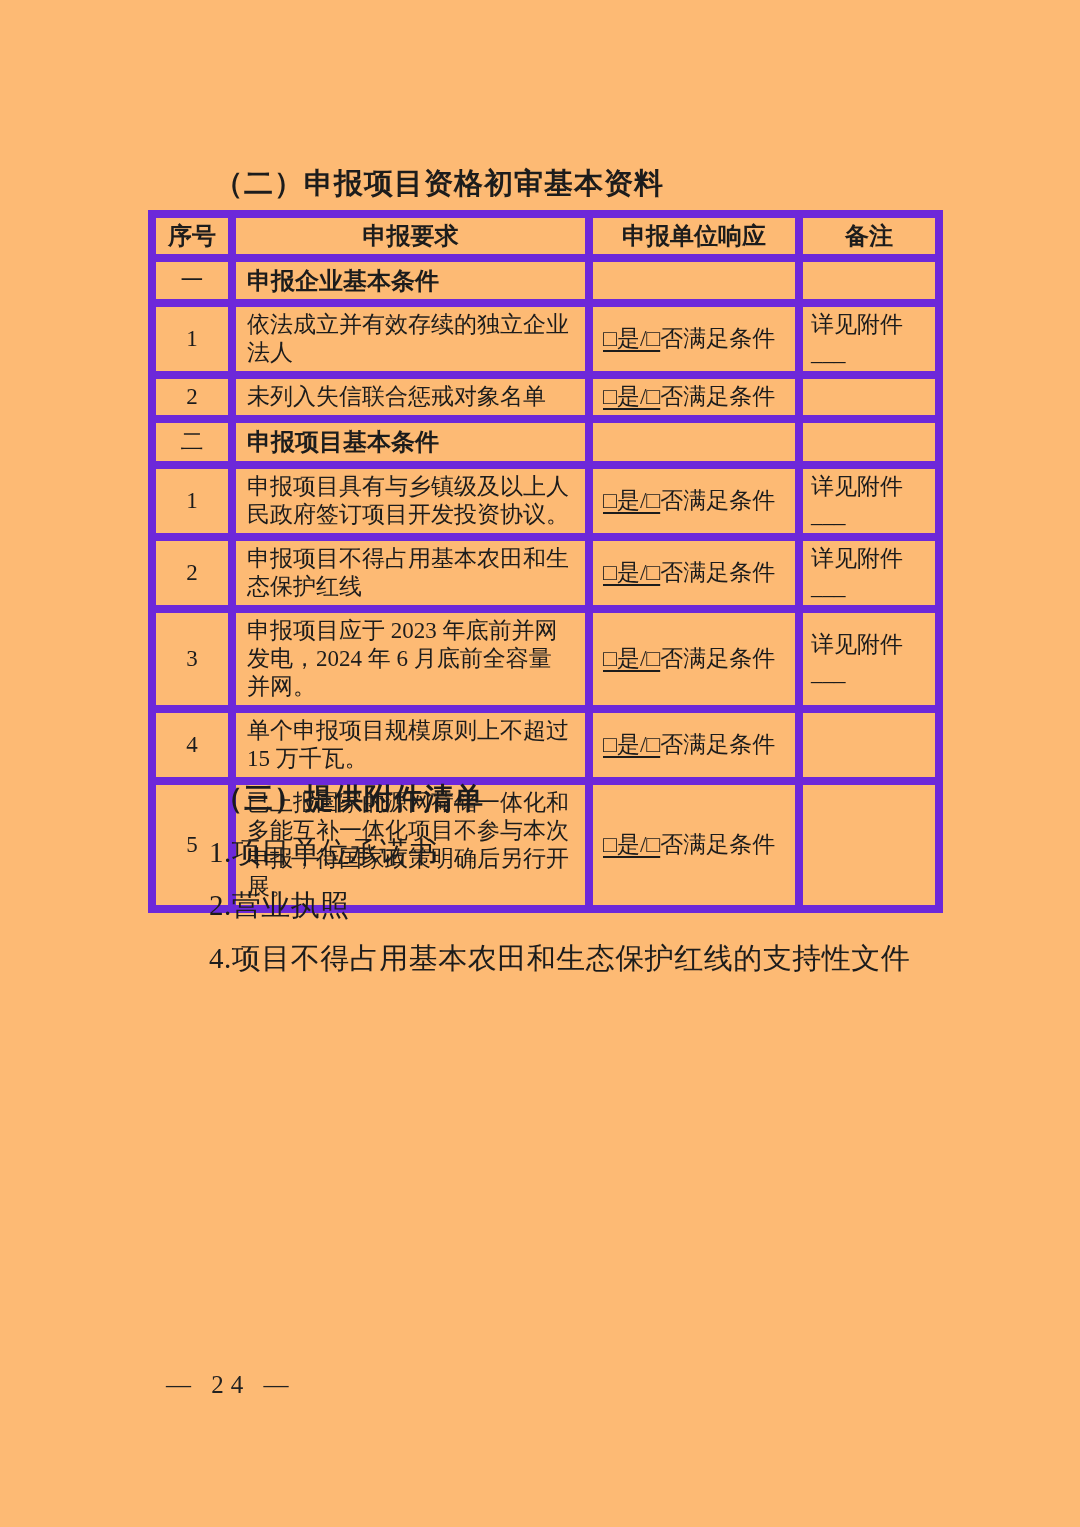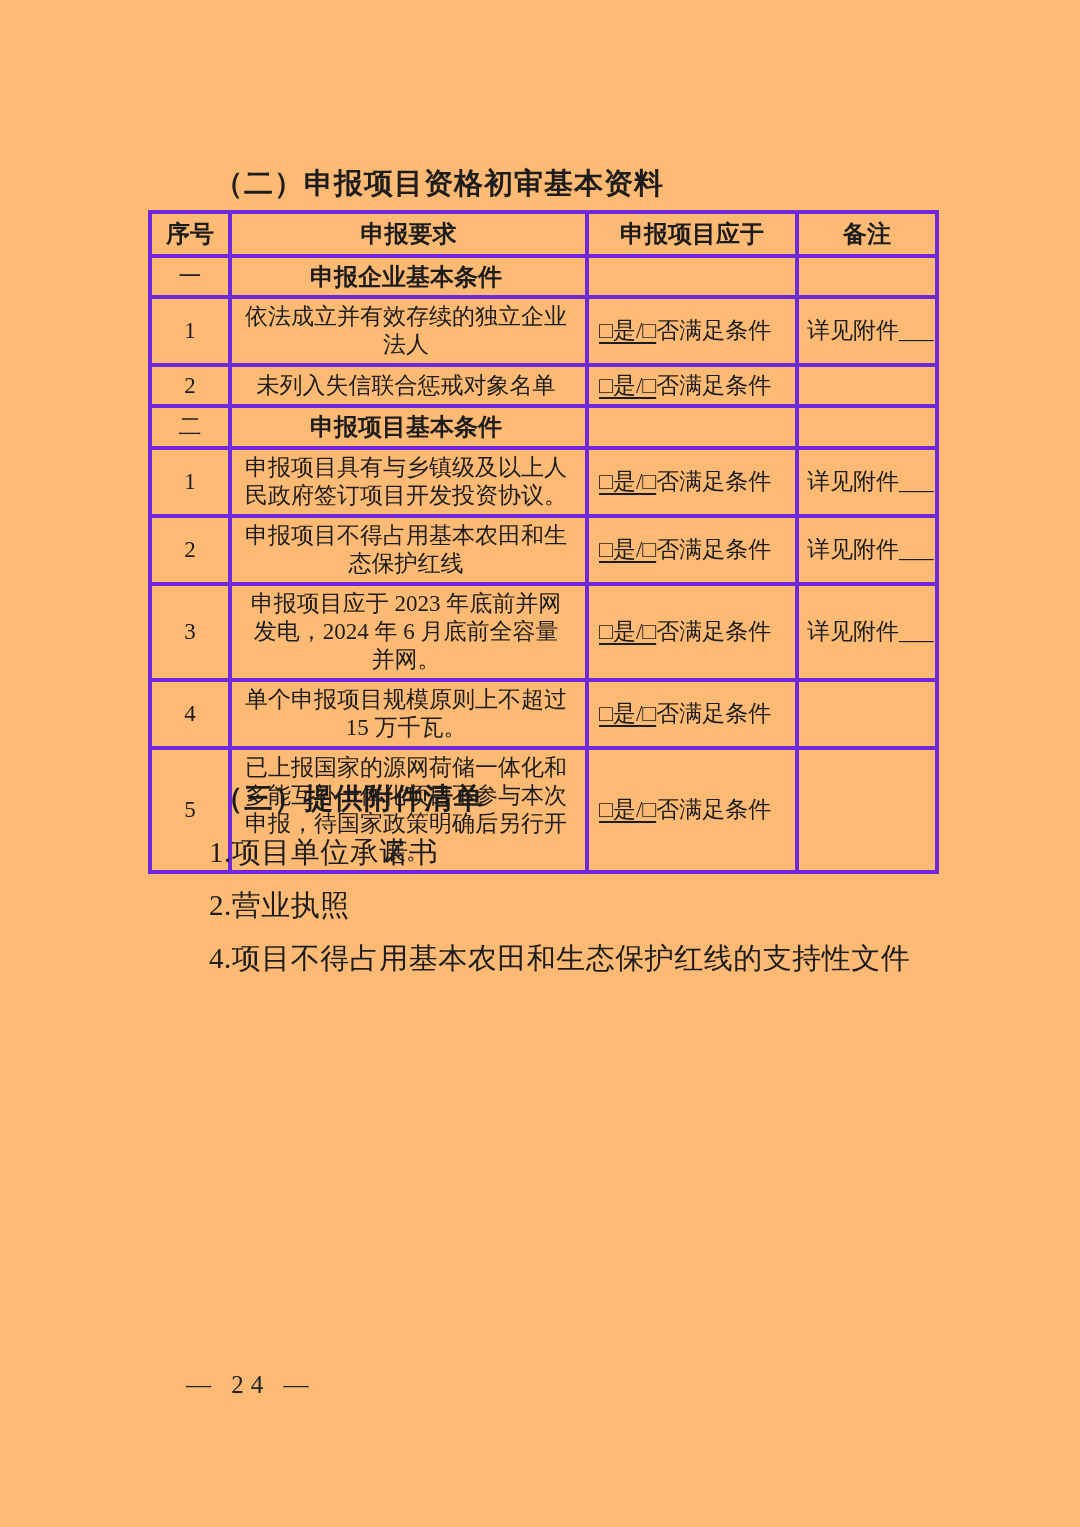--- a/index.html
+++ b/index.html
@@ -29,40 +29,40 @@
 
   table.req-table {
     position: absolute;
     left: 148px;
     top: 210px;
     width: 787px;
     border-collapse: collapse;
     table-layout: fixed;
   }
   .req-table td, .req-table th {
-    border: 4px solid #6d28d9;
+    border: 8px solid #6d28d9;
     vertical-align: middle;
     font-size: 23px;
     line-height: 1.22;
     font-weight: normal;
   }
   .req-table th {
     height: 44px;
     font-weight: bold;
     text-align: center;
     font-family: "Liberation Sans", "DejaVu Sans", sans-serif;
     font-size: 24px;
   }
   .col-no    { width: 80px; }
   .col-req   { width: 357px; }
   .col-resp  { width: 210px; }
   .col-note  { width: 140px; }
 
   .cell-no   { text-align: center; }
-  .cell-req  { text-align: center; padding: 4px 16px 4px 11px; }
+  .cell-req  { text-align: left; padding: 4px 16px 4px 11px; }
   .cell-resp { text-align: left; padding-left: 10px; }
   .cell-note { text-align: left; padding-left: 8px; font-size: 22px; }
 
   tr.section-row .cell-req {
     font-weight: bold;
     font-family: "Liberation Sans", "DejaVu Sans", sans-serif;
     font-size: 24px;
   }
   tr.r0 td { height: 40px; }
   tr.r1 td { height: 60px; }
@@ -87,21 +87,21 @@
   }
   .att-item {
     font-size: 29px;
     height: 30px;
     margin-bottom: 23px;
     letter-spacing: 0.5px;
     white-space: nowrap;
   }
   .page-footer {
     position: absolute;
-    left: 186px;
+    left: 166px;
     top: 1371px;
     font-size: 25px;
     letter-spacing: 7px;
     color: #222;
   }
 </style>
 </head>
 <body>
 
 <div class="page">
@@ -112,21 +112,21 @@
     <colgroup>
       <col class="col-no">
         <col class="col-req">
         <col class="col-resp">
         <col class="col-note">
     </colgroup>
     <thead>
       <tr>
         <th>序号</th>
         <th>申报要求</th>
-        <th>申报项目应于</th>
+        <th>申报单位响应</th>
         <th>备注</th>
       </tr>
     </thead>
     <tbody>
       <tr class="r0 section-row">
         <td class="cell-no">一</td>
         <td class="cell-req">申报企业基本条件</td>
         <td class="cell-resp"></td>
         <td class="cell-note"></td>
       </tr>

